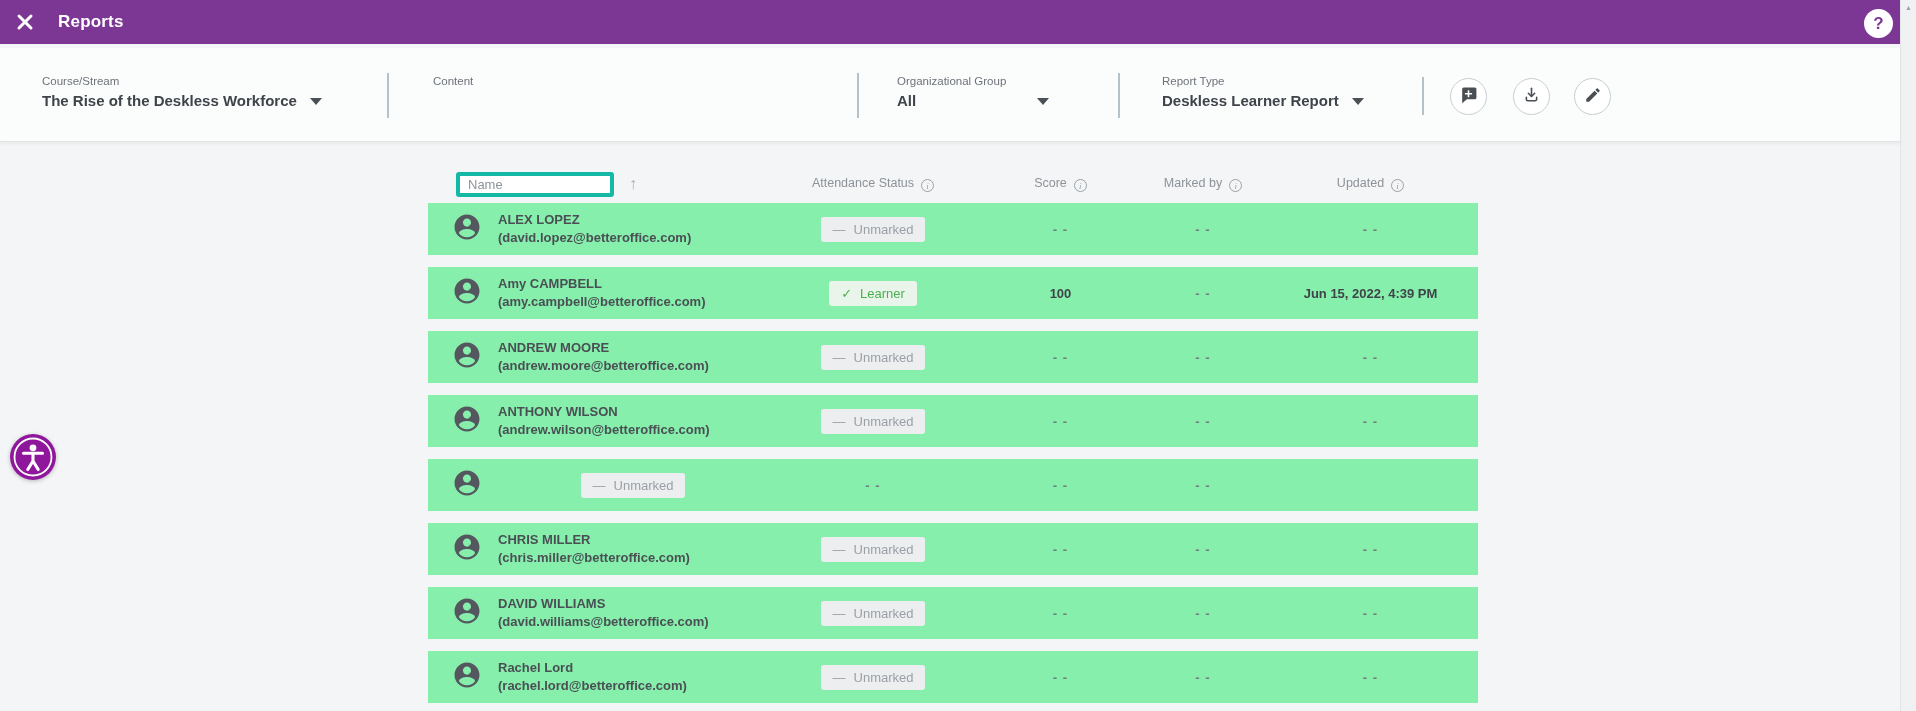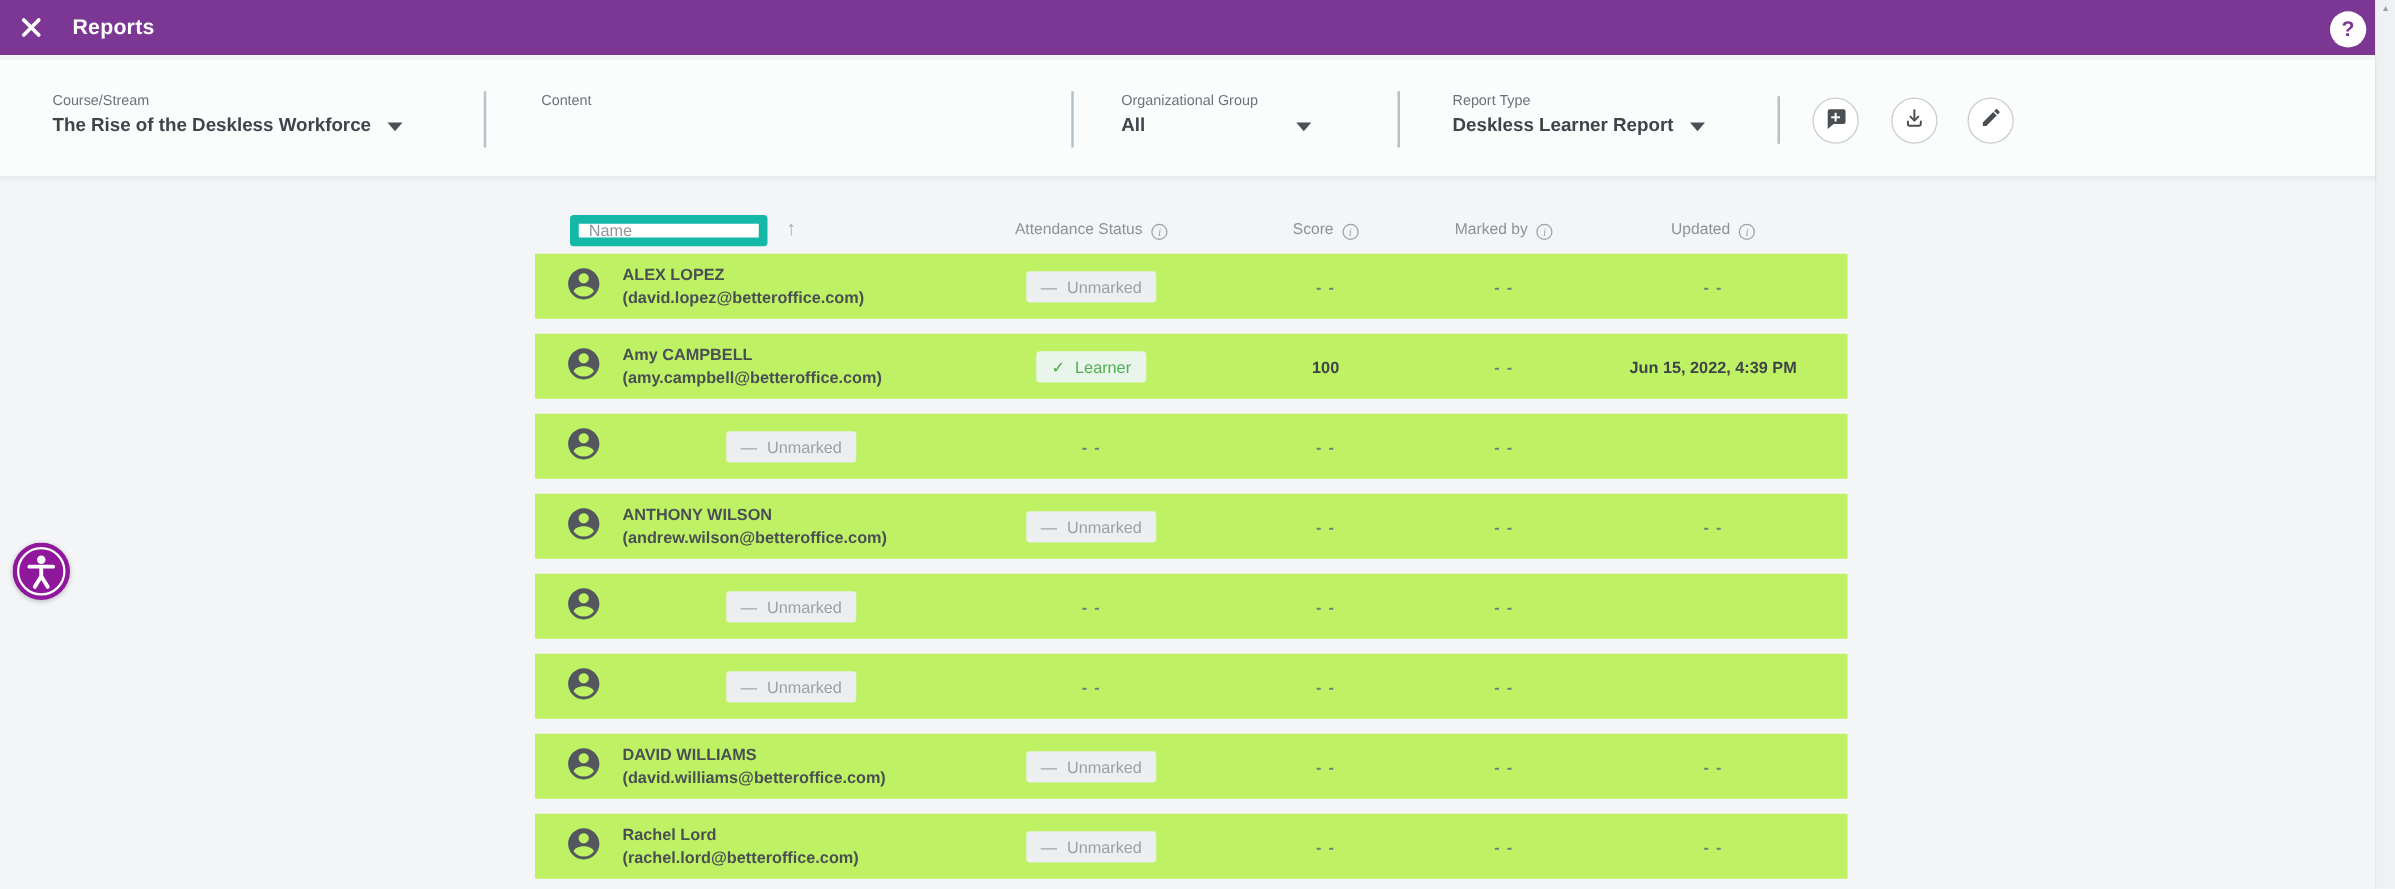--- a/index.html
+++ b/index.html
@@ -67,35 +67,35 @@
   .table-wrap { position: absolute; left: 428px; top: 142px; width: 1050px; }
   .grid-cols {
     display: grid;
     grid-template-columns: 70px 1fr 210px 165px 120px 215px;
     align-items: center;
   }
   .thead { margin-top: 26px; height: 32px; }
   .search-cell { grid-column: 1 / 3; display: flex; align-items: center; }
   .name-search {
     margin-left: 28px; width: 158px; height: 25px;
-    border: 7px solid #14b8a6; border-radius: 3px; background: #fff;
+    border: 4px solid #14b8a6; border-radius: 3px; background: #fff;
     font-family: "Liberation Sans", sans-serif; font-size: 13px; color: #42474c;
     padding: 0 8px; outline: none;
   }
   .name-search::placeholder { color: #8d959b; }
   .sort-arrow { margin-left: 15px; font-size: 16px; color: #9fb3c0; cursor: pointer; }
   .col-head { text-align: center; font-size: 12.5px; color: #8b9298; white-space: nowrap; }
   .info-icon {
     display: inline-flex; align-items: center; justify-content: center;
     width: 13px; height: 13px; border: 1px solid #9aa1a7; border-radius: 50%;
     font-size: 9px; color: #9aa1a7; margin-left: 7px; vertical-align: -2px;
     font-family: "Liberation Serif", serif; font-style: italic; cursor: pointer;
   }
   .rows { margin-top: 3px; }
-  .row { height: 52px; background: #bef264; margin-bottom: 12px; cursor: pointer; }
+  .row { height: 52px; background: #86efac; margin-bottom: 12px; cursor: pointer; }
   .avatar-cell { padding-left: 24px; display: flex; align-items: center; }
   .name-cell { line-height: 1.4; }
   .pname, .pemail { font-size: 13px; font-weight: bold; color: #4a4f54; }
   .cell-center { text-align: center; }
   .badge {
     display: inline-flex; align-items: center; padding: 5px 12px;
     border-radius: 3px; font-size: 13px; white-space: nowrap;
   }
   .badge .mark { margin-right: 8px; font-size: 13px; }
   .badge.unmarked { background: #eceeef; color: #9aa1a8; }
@@ -257,20 +257,24 @@
   </div>
 
   <div class="row grid-cols">
     <div class="avatar-cell">
       <span>
         <svg width="30" height="30" viewBox="0 0 24 24">
           <path fill="#54585e" fill-rule="evenodd" d="M12 2C6.48 2 2 6.48 2 12s4.48 10 10 10 10-4.48 10-10S17.52 2 12 2zm0 3.2c1.8 0 3.25 1.46 3.25 3.25S13.8 11.7 12 11.7 8.75 10.25 8.75 8.45 10.2 5.2 12 5.2zm0 15c-2.65 0-4.99-1.3-6.43-3.3.03-2.13 4.29-3.3 6.43-3.3 2.13 0 6.4 1.17 6.43 3.3-1.44 2-3.78 3.3-6.43 3.3z"></path>
         </svg>
       </span>
     </div>
+    <div class="name-cell">
+      <div class="pname">ANDREW MOORE</div>
+      <div class="pemail">(andrew.moore@betteroffice.com)</div>
+    </div>
     <div class="cell-center">
       <span class="badge unmarked">
         <span class="mark">—</span>
         <span class="btext">Unmarked</span>
       </span>
     </div>
     <div class="cell-center val dash">- -</div>
     <div class="cell-center val dash">- -</div>
     <div class="cell-center val dash">- -</div>
   </div>
@@ -317,20 +321,24 @@
     <div class="cell-center val dash">- -</div>
   </div>
 
   <div class="row grid-cols">
     <div class="avatar-cell">
       <span>
         <svg width="30" height="30" viewBox="0 0 24 24">
           <path fill="#54585e" fill-rule="evenodd" d="M12 2C6.48 2 2 6.48 2 12s4.48 10 10 10 10-4.48 10-10S17.52 2 12 2zm0 3.2c1.8 0 3.25 1.46 3.25 3.25S13.8 11.7 12 11.7 8.75 10.25 8.75 8.45 10.2 5.2 12 5.2zm0 15c-2.65 0-4.99-1.3-6.43-3.3.03-2.13 4.29-3.3 6.43-3.3 2.13 0 6.4 1.17 6.43 3.3-1.44 2-3.78 3.3-6.43 3.3z"></path>
         </svg>
       </span>
+    </div>
+    <div class="name-cell">
+      <div class="pname">CHRIS MILLER</div>
+      <div class="pemail">(chris.miller@betteroffice.com)</div>
     </div>
     <div class="cell-center">
       <span class="badge unmarked">
         <span class="mark">—</span>
         <span class="btext">Unmarked</span>
       </span>
     </div>
     <div class="cell-center val dash">- -</div>
     <div class="cell-center val dash">- -</div>
     <div class="cell-center val dash">- -</div>

